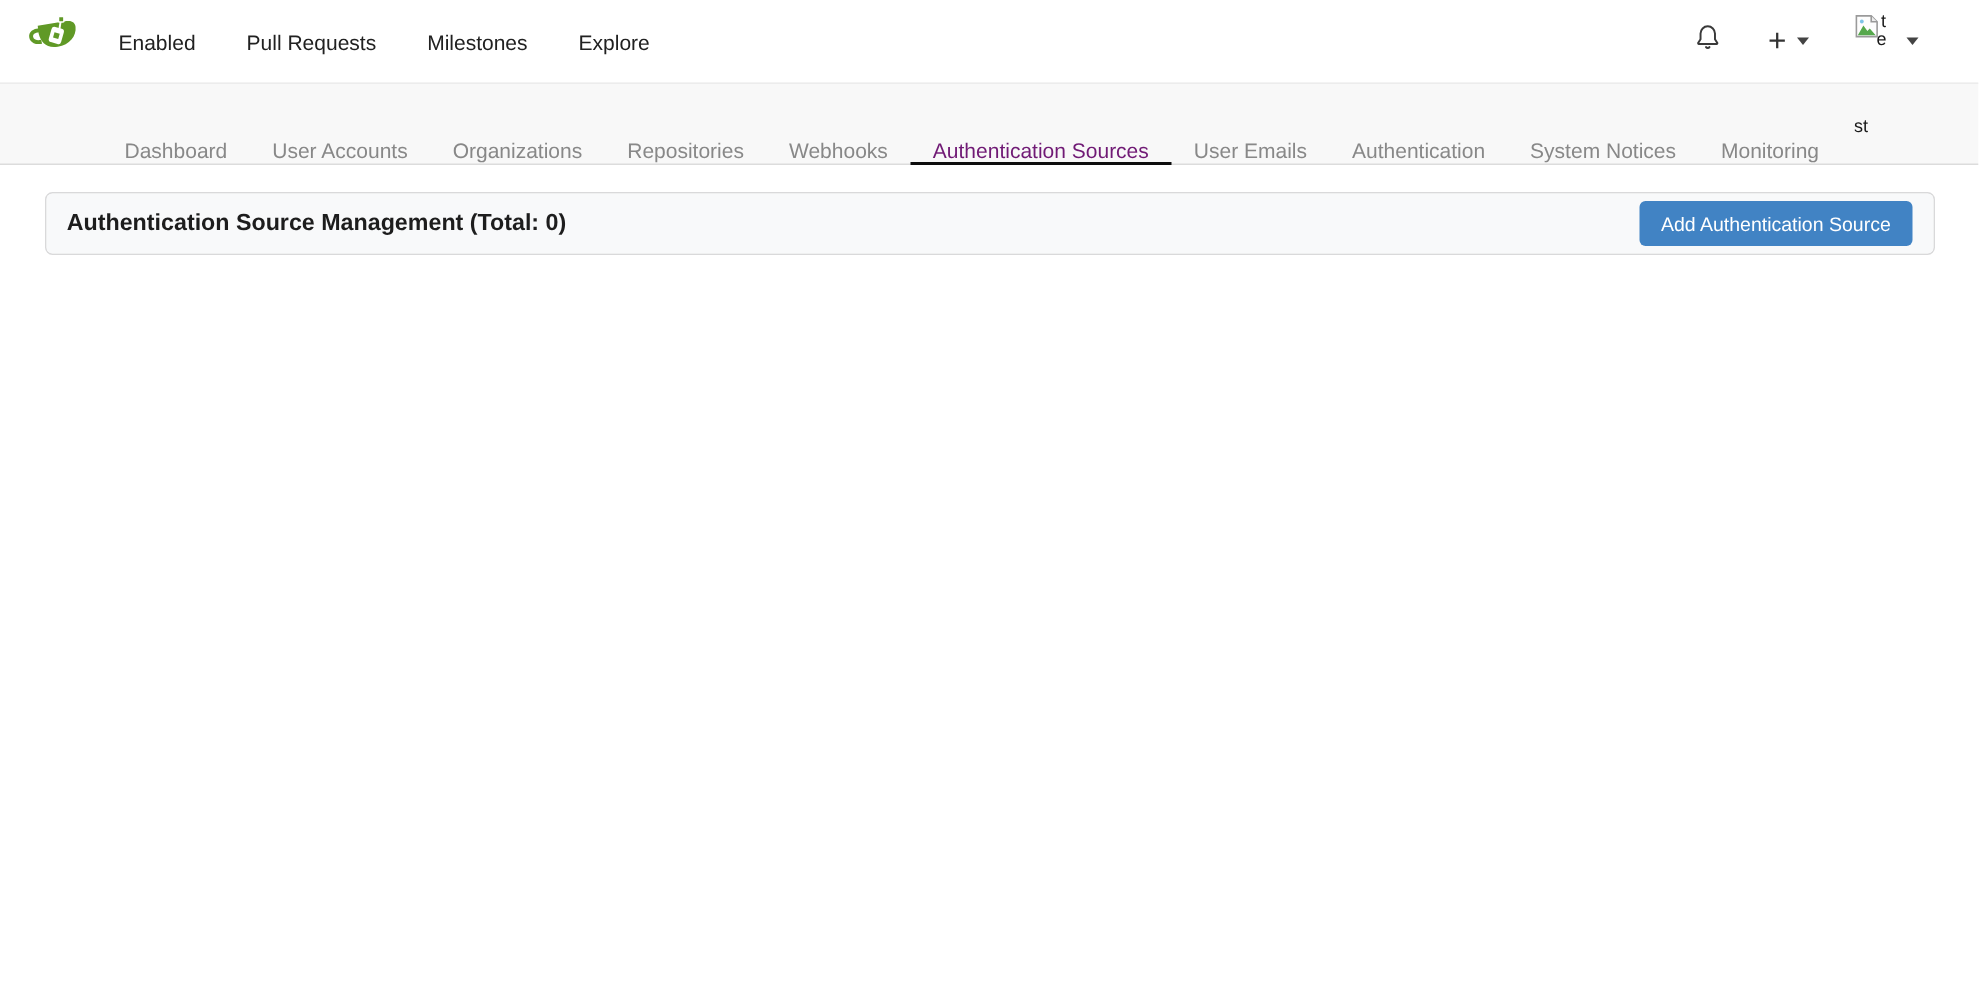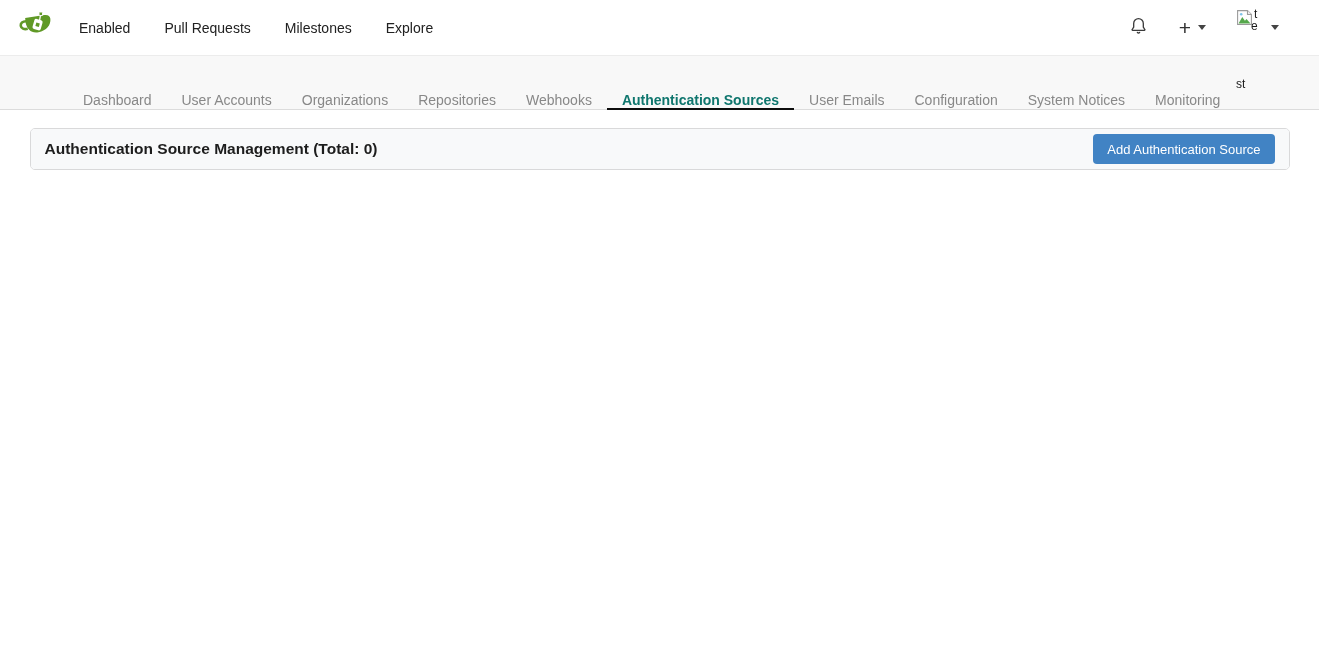--- a/index.html
+++ b/index.html
@@ -22,21 +22,21 @@
   .avatar-box .frag-e  { position:absolute; left:15px; top:11px; }
   .avatar-box .frag-st { position:absolute; left:0px;  top:25px;margin-top:44px; }
   .broken-img { position:absolute; left:0; top:1px; }
 
   
   .tabbar { height:55px; background:#f8f8f8; border-top:1px solid #ececec;
     border-bottom:1px solid #dcdcdc; }
   .tabbar-inner { height:100%; display:flex; align-items:flex-end; padding-left:68px; }
   .tab { display:flex; align-items:center; padding:0 15px; font-size:14px; color:#888;
     cursor:pointer; border-bottom:2px solid transparent; margin-bottom:-1px; white-space:nowrap; }
-  .tab.active { color:#0f766e; font-weight:700; border-bottom-color:#0d0d0d; }
+  .tab.active { color:#701a75; font-weight:400; border-bottom-color:#0d0d0d; }
 
   
   .main { padding-top:18px; }
   .panel { width:1260px; margin:0 auto; border:1px solid #d9d9da; border-radius:5px;
     background:#fff; overflow:hidden; }
   .panel-header { height:40px; background:#f8f9fa; display:flex; align-items:center;
     justify-content:space-between; padding:0 14px; }
   .panel-title { font-size:15.5px; font-weight:700; color:#1d1d1d; }
   .btn-primary { background:#4183c4; color:#fff; border:none; border-radius:4px;
     font-size:13px; font-family:inherit; padding:0 14px; height:30px; cursor:pointer; }
@@ -103,21 +103,21 @@
 
 <nav class="tabbar">
   <div class="tabbar-inner">
     <a class="tab">Dashboard</a>
     <a class="tab">User Accounts</a>
     <a class="tab">Organizations</a>
     <a class="tab">Repositories</a>
     <a class="tab">Webhooks</a>
     <a class="tab active">Authentication Sources</a>
     <a class="tab">User Emails</a>
-    <a class="tab">Configuration</a>
+    <a class="tab">Authentication</a>
     <a class="tab">System Notices</a>
     <a class="tab">Monitoring</a>
   </div>
 </nav>
 
 <main class="main">
   <section class="panel">
     <div class="panel-header">
       <h4 class="panel-title">Authentication Source Management (Total: 0)</h4>
       <button class="btn-primary">Add Authentication Source</button>

